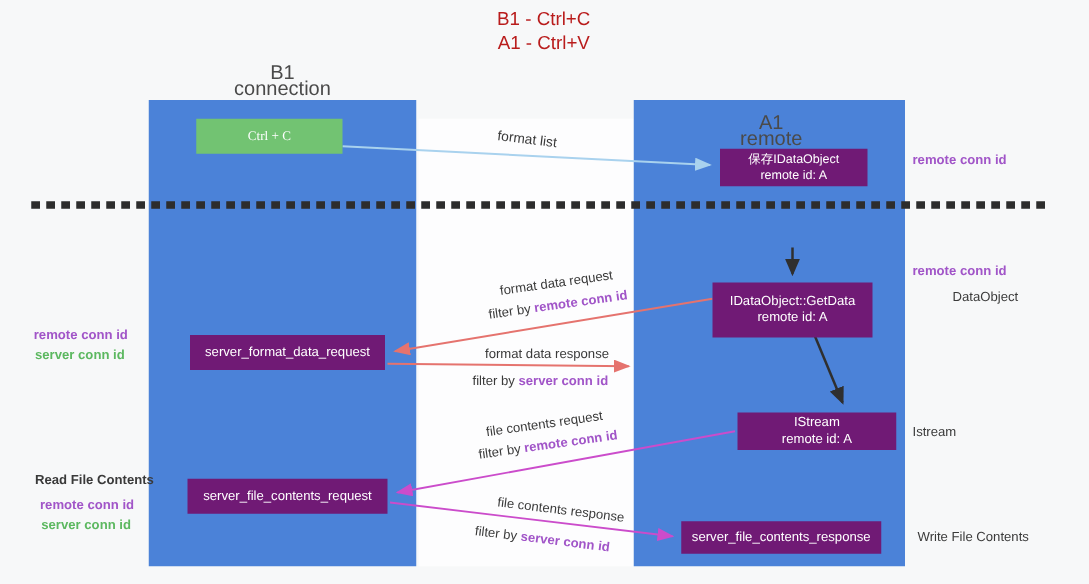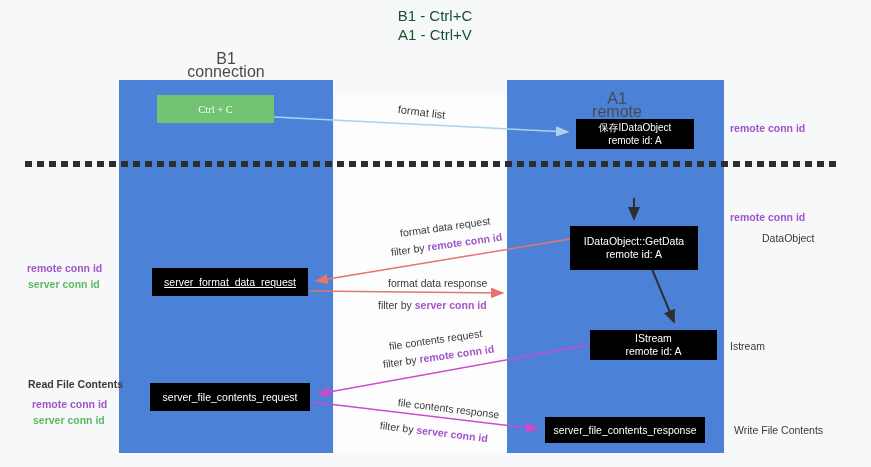--- a/index.html
+++ b/index.html
@@ -3,27 +3,27 @@
 <meta charset="utf-8">
 <style>
   html,body{margin:0;padding:0;background:#f7f8f9;}
   .stage{position:relative;width:871px;height:467px;background:#f7f8f9;
          font-family:"Liberation Sans",sans-serif;overflow:hidden;}
   .mid-strip{position:absolute;left:335px;top:95px;width:172px;height:358px;background:#fdfdfe;}
   .lane{position:absolute;top:80px;height:373px;background:#4b82d8;}
   .lane-left{left:119px;width:214px;}
   .lane-right{left:507px;width:217px;}
   .title{position:absolute;left:330px;top:6px;width:210px;text-align:center;
-         font-size:15px;line-height:19px;color:#14532d;}
+         font-size:15px;line-height:19px;color:#b91c1c;}
   .colhead{position:absolute;width:120px;text-align:center;font-size:16px;
            line-height:13px;color:#4a4a4a;}
   .node{position:absolute;display:flex;flex-direction:column;align-items:center;
         justify-content:center;color:#fff;text-align:center;font-size:10.5px;line-height:13px;}
   .green{background:#72c372;}
-  .orange{background:#000000;text-align:right;}
+  .orange{background:#701a75;text-align:right;}
   svg.arrows{position:absolute;left:0;top:0;pointer-events:none;}
   .lbl{position:absolute;white-space:nowrap;font-size:10.5px;color:#3a3a3a;transform-origin:left center;}
   .purple{color:#a155c8;font-weight:bold;}
   .greentxt{color:#5cb860;font-weight:bold;}
   .rot-up{transform:rotate(-8deg);}
   .rot-down{transform:rotate(7deg);}
 </style>
 </head>
 <body>
 
@@ -85,21 +85,21 @@
     <span>保存IDataObject</span>
     <span>remote id: A</span>
   </div>
 
 
   <div class="node orange" style="left:570px;top:226px;width:128px;height:44px;">
     <span>IDataObject::GetData</span>
     <span>remote id: A</span>
   </div>
 
-  <div class="node orange" style="left:152px;top:268px;width:156px;height:28px;text-decoration:underline;">
+  <div class="node orange" style="left:152px;top:268px;width:156px;height:28px;">
     <span>server_format_data_request</span>
   </div>
 
 
   <div class="node orange" style="left:590px;top:330px;width:127px;height:30px;">
     <span>IStream</span>
     <span>remote id: A</span>
   </div>
 
   <div class="node orange" style="left:150px;top:383px;width:160px;height:28px;">

